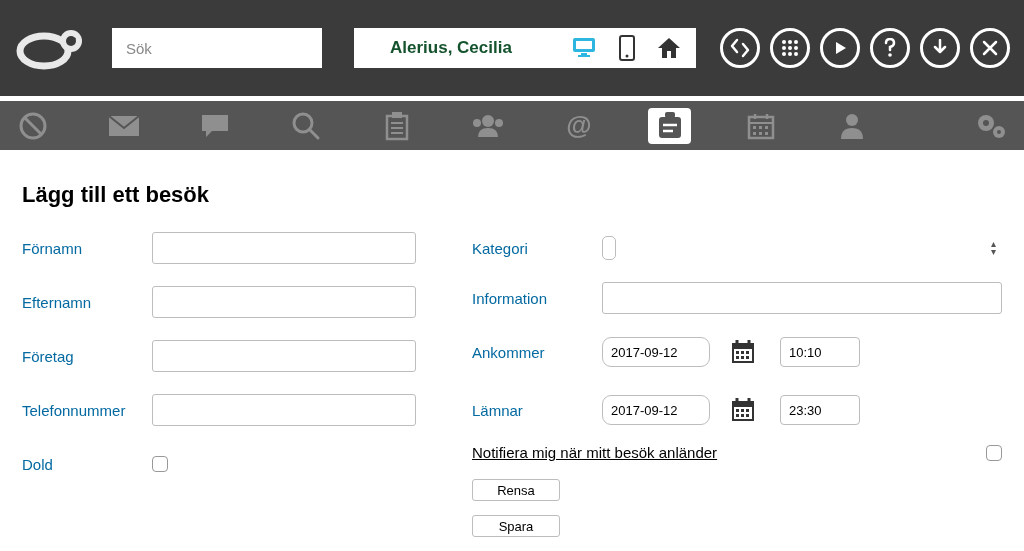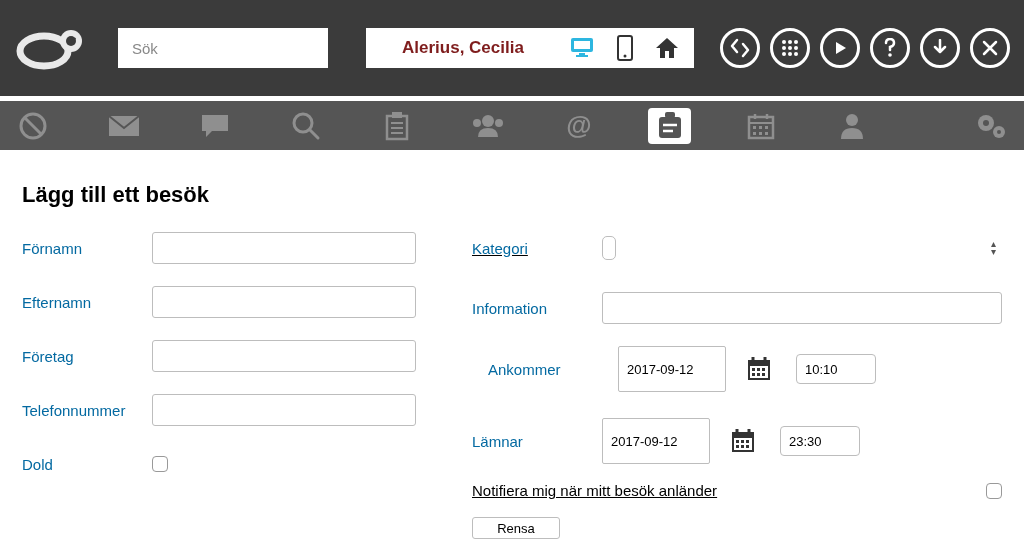--- a/index.html
+++ b/index.html
@@ -11,21 +11,21 @@
     overflow: hidden;
   }
 
   
   .header {
     background: #3b3b3b;
     height: 96px;
     display: flex;
     align-items: center;
     padding: 0 14px;
-    gap: 26px;
+    gap: 20px;
   }
   .logo {
     width: 78px; height: 60px;
     display: flex; align-items: center; justify-content: center;
   }
   .search-box {
     width: 210px; height: 40px;
     background: #fff;
     border: none;
     padding: 0 14px;
@@ -40,21 +40,21 @@
     align-items: center;
     padding: 0 14px;
     gap: 16px;
     margin-left: 12px;
   }
   .user-name {
     flex: 1;
     text-align: left;
     font-weight: 700;
     font-size: 17px;
-    color: #7f1d1d;
+    color: #14532d;
     padding-left: 22px;
   }
   .pill-icon { width: 26px; height: 26px; display:flex; align-items:center; justify-content:center; }
 
   .header-actions {
     margin-left: auto;
     display: flex;
     gap: 10px;
   }
   .circle-btn {
@@ -131,22 +131,22 @@
   .select-chevrons {
     position:absolute; right:6px; top:50%; transform:translateY(-50%);
     font-size:10px; line-height:8px; color:#555; pointer-events:none;
   }
 
   .info-input {
     flex:1; height:32px;
     border:1px solid #bdbdbd; border-radius:3px;
   }
   .date-input {
-    width:108px; height:46px;
-    border:1px solid #bdbdbd; border-radius:2px;
+    width:108px; height:30px;
+    border:1px solid #bdbdbd; border-radius:9px;
     padding:12px 8px; font-size:13px;
   }
   .time-input {
     width:80px; height:30px;
     border:1px solid #bdbdbd; border-radius:4px;
     padding:0 8px; font-size:13px;
   }
   .cal-btn {
     width:30px; display:flex; align-items:center; justify-content:center;
     margin: 0 22px 0 18px;
@@ -373,32 +373,32 @@
         <label class="label">Telefonnummer</label>
         <input class="text-input" type="text" value="" style="">
       </div>
       <div class="row">
         <label class="label">Dold</label>
         <input class="checkbox" type="checkbox" style="">
       </div>
     </div>
 
     <div class="col-right">
-      <div class="row" style="margin-bottom:28px;text-decoration:underline;">
+      <div class="row" style="margin-bottom:18px;">
         <label class="label">Kategori</label>
         <div class="select-wrap">
           <select class="select-input"></select>
           <span class="select-chevrons">▴<br>▾</span>
         </div>
       </div>
       <div class="row" style="">
         <label class="label">Information</label>
         <input class="info-input" type="text" value="" style="">
       </div>
-      <div class="row" style="margin-bottom:26px;margin-left:16px;">
+      <div class="row" style="margin-bottom:26px;">
         <label class="label">Ankommer</label>
         <input class="date-input" type="text" value="2017-09-12" style="">
         <span class="cal-btn">
           <svg width="26" height="26" viewBox="0 0 26 26">
               <rect x="2" y="4" width="22" height="20" fill="#333"></rect>
               <rect x="4" y="10" width="18" height="12" fill="#fff"></rect>
               <line x1="7" y1="1" x2="7" y2="6" stroke="#333" stroke-width="3"></line>
               <line x1="19" y1="1" x2="19" y2="6" stroke="#333" stroke-width="3"></line>
           <rect x="6" y="12" width="3" height="3" fill="#333"></rect>
               <rect x="11" y="12" width="3" height="3" fill="#333"></rect>

